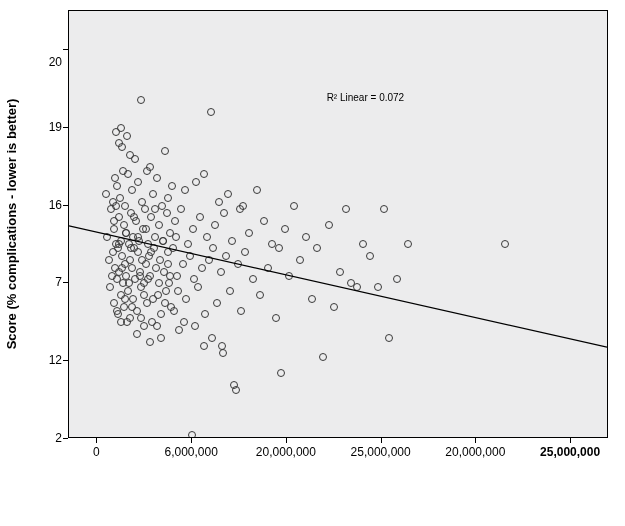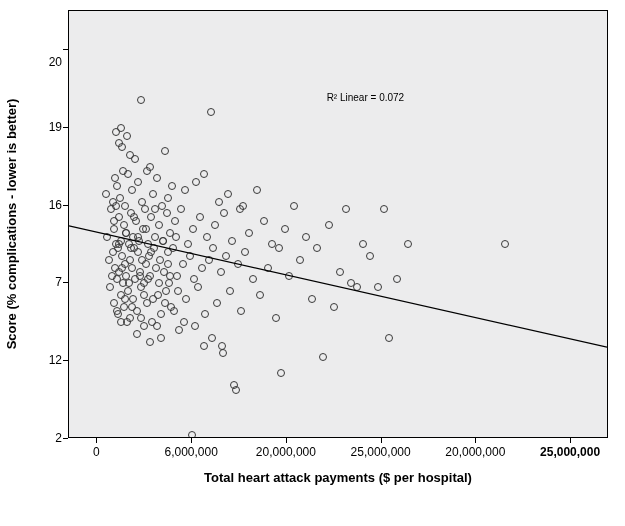--- a/index.html
+++ b/index.html
@@ -366,15 +366,14 @@
     </div>
   <div id="x-tick-labels">
       <div class="x-tick-label" style="left: 96.4211px;">0</div>
       <div class="x-tick-label" style="left: 191.158px;">6,000,000</div>
       <div class="x-tick-label" style="left: 285.895px;">20,000,000</div>
       <div class="x-tick-label" style="left: 380.632px;">25,000,000</div>
       <div class="x-tick-label" style="left: 475.368px;">20,000,000</div>
       <div class="x-tick-label" style="left: 570.105px; font-weight: bold;">25,000,000</div>
     </div>
 
-  <div id="x-axis-title">Total heart attack payments ($ per hospital)</div>
 
 </div>
 
 </body></html>

